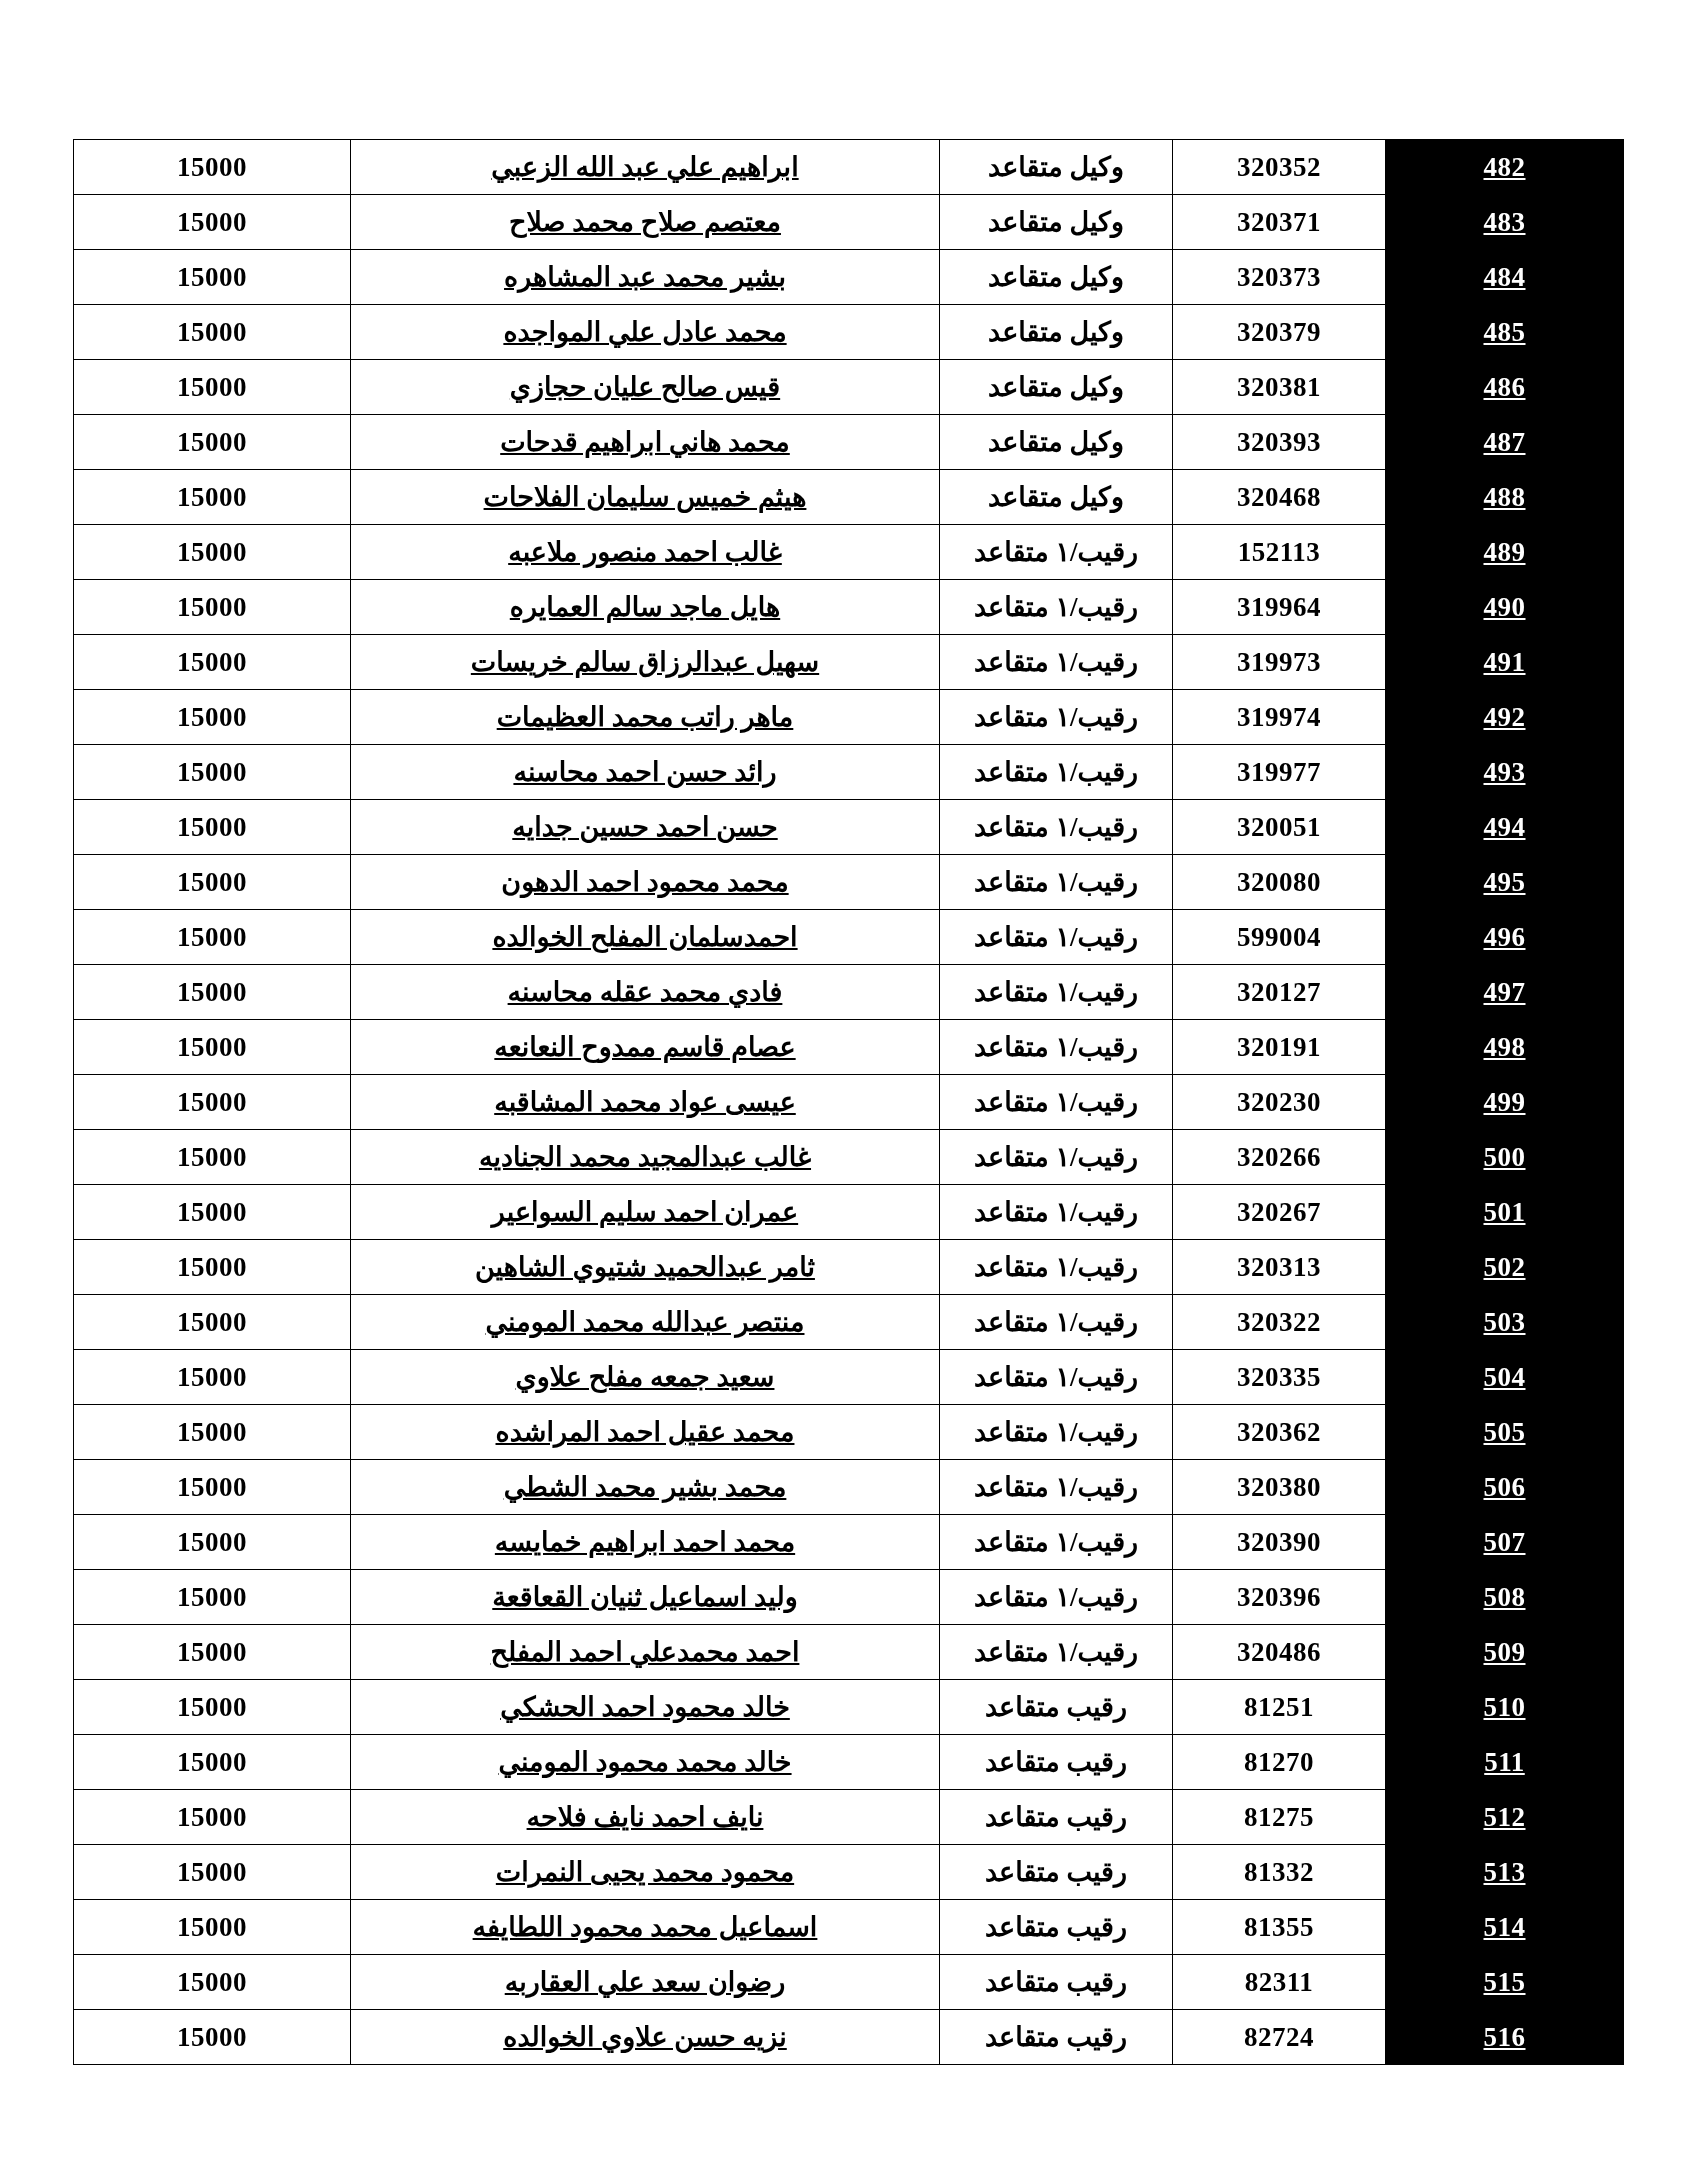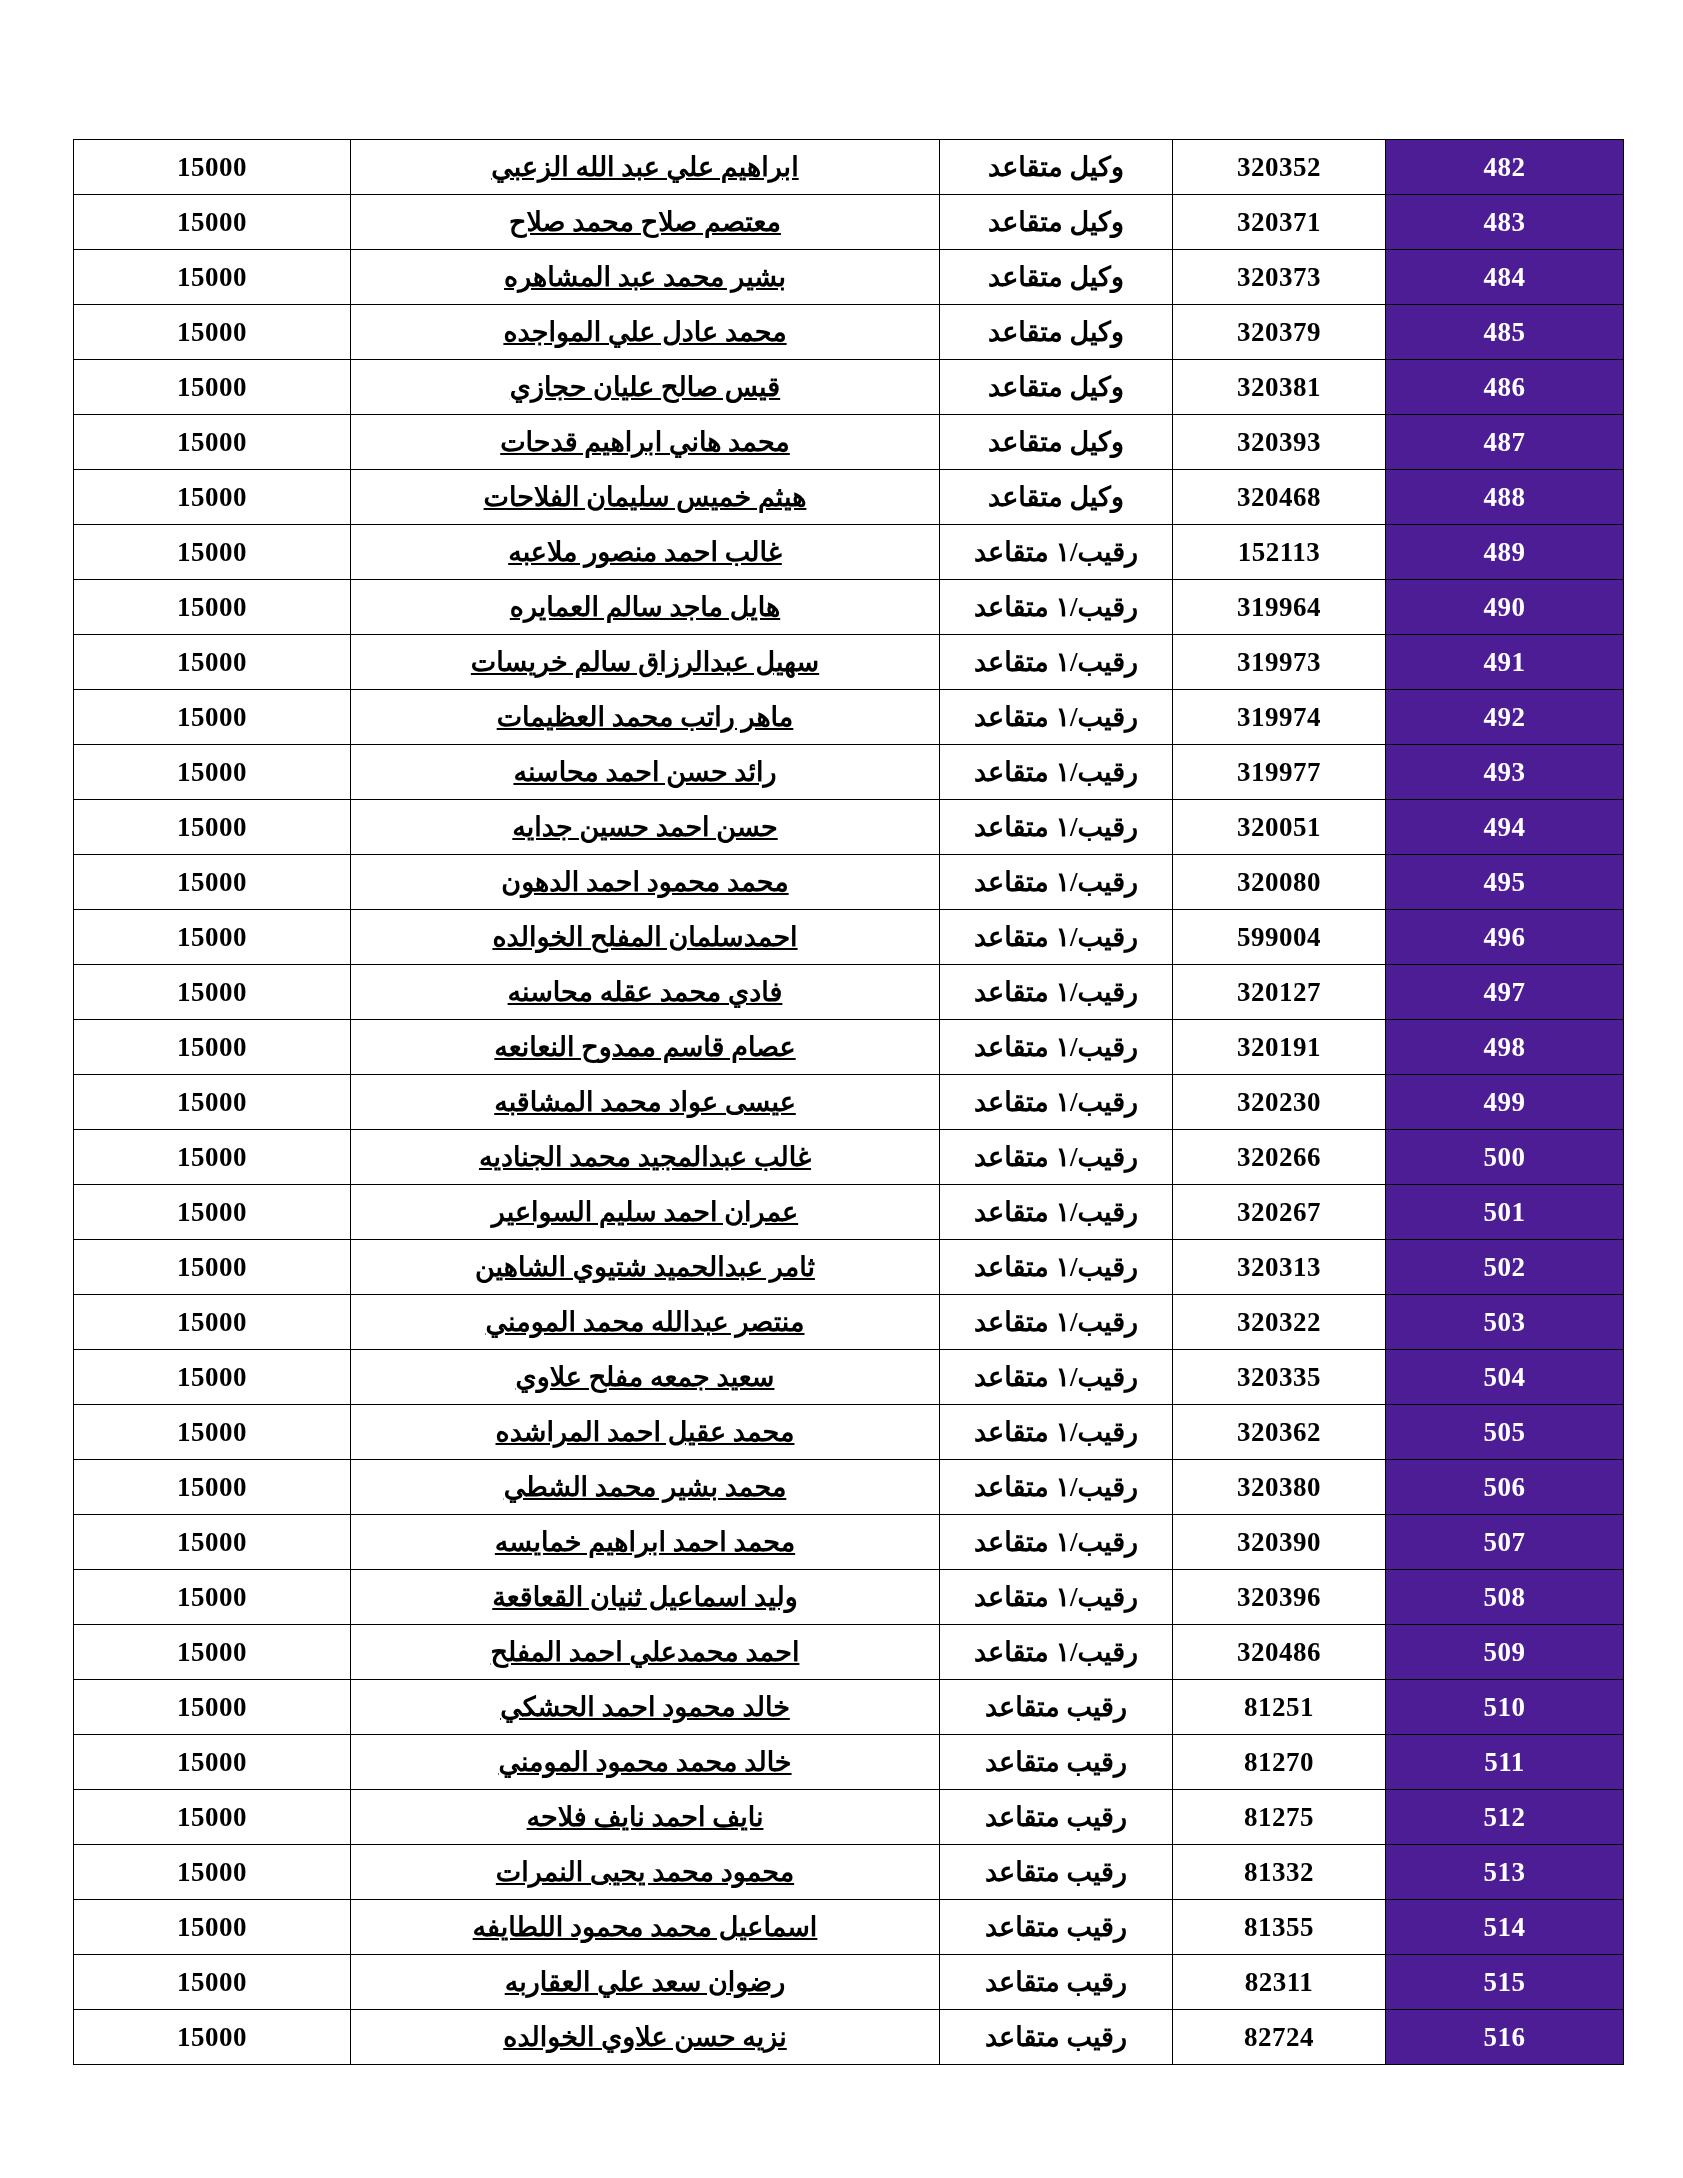--- a/index.html
+++ b/index.html
@@ -40,25 +40,26 @@
     overflow: hidden;
   }
   
   col.c-idx    { width: 238px; }
   col.c-id     { width: 213px; }
   col.c-rank   { width: 233px; }
   col.c-name   { width: 589px; }
   col.c-amount { width: 277px; }
 
   td.idx {
-    background: #4c1d95;
+    background: #000000;
     color: #ffffff;
     border: 1.6px solid #4472c4;
     font-size: 28px;
     letter-spacing: 0.5px;
+    text-decoration: underline;
   }
   td.id {
     font-size: 28px;
     letter-spacing: 0.5px;
   }
   td.rank {
     font-size: 26px;
   }
   td.name {
     font-size: 27px;

